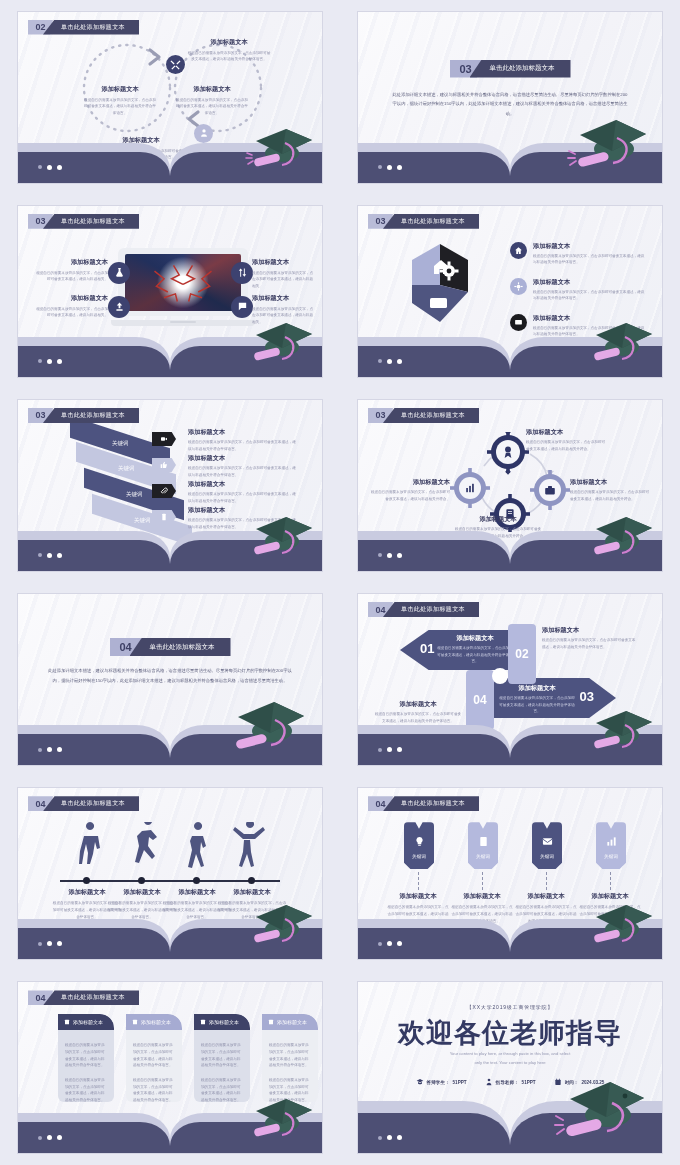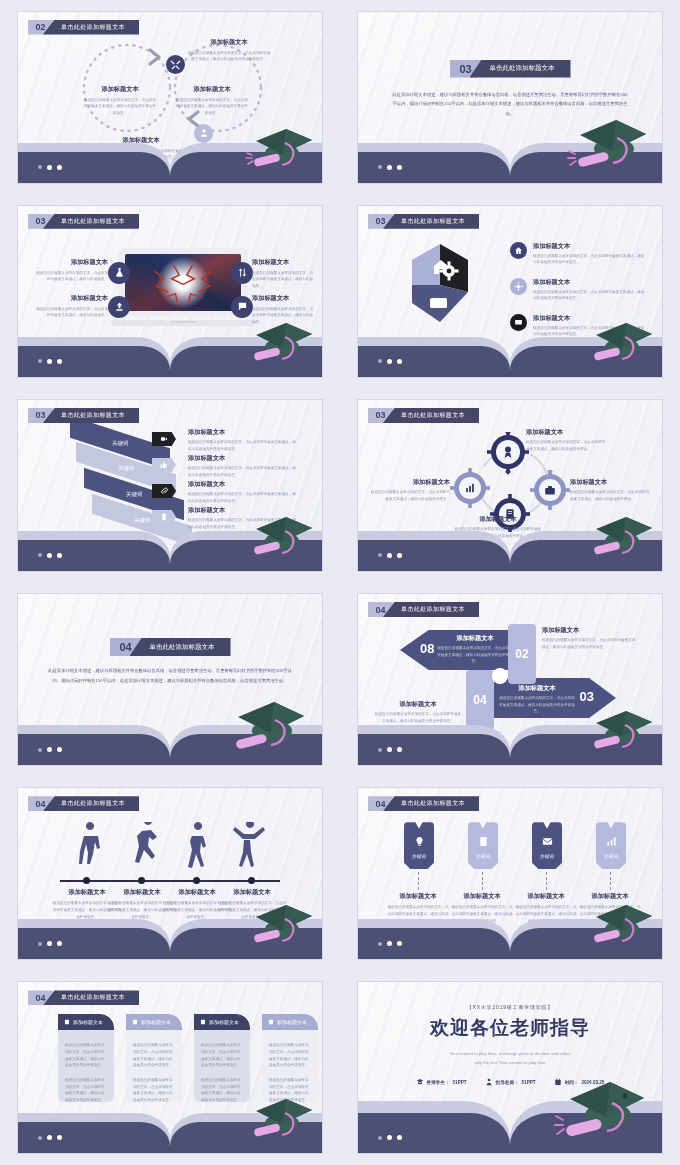--- a/index.html
+++ b/index.html
@@ -589,21 +589,21 @@
 
   <div class="cell">
     <div class="slide">
       <div class="streaks"></div>
       <div class="hbadge">
         <span class="num">04</span>
         <span class="txt">单击此处添加标题文本</span>
       </div>
 
       <div style="position:absolute;left:42px;top:36px;width:130px;height:40px;background:#4d5380;clip-path:polygon(22% 0,100% 0,100% 100%,22% 100%,22% 100%,0 50%)">
-        <span style="position:absolute;left:20px;top:11px;color:#fff;font-size:13px;font-weight:bold">08</span>
+        <span style="position:absolute;left:20px;top:11px;color:#fff;font-size:13px;font-weight:bold">01</span>
       </div>
       <div style="position:absolute;left:78px;top:40px;width:78px;text-align:center">
         <div class="t-title" style="color:#fff">添加标题文本</div>
         <div class="t-desc" style="color:#d3d6e8;margin-top:2px">根据自己的需要来放置添加的文字，点击添加即可替换文本描述，建议与标题相关并符合整体语言。</div>
       </div>
 
       <div style="position:absolute;left:124px;top:84px;width:134px;height:40px;background:#4d5380;clip-path:polygon(0 0,80% 0,100% 50%,80% 100%,0 100%)">
         <span style="position:absolute;right:22px;top:11px;color:#fff;font-size:13px;font-weight:bold">03</span>
       </div>
       <div style="position:absolute;left:140px;top:90px;width:78px;text-align:center">
@@ -865,21 +865,21 @@
         <path d="M43 20 q10 4 8 13 q-2 8 -11 9" fill="none" stroke="#cf7fd0" stroke-width="2.2"></path>
         <rect x="12" y="33" width="26" height="8" rx="4" fill="#e4a9e6" transform="rotate(-14 25 37)"></rect>
       </svg>
     </div>
   </div>
 
   <div class="cell">
     <div class="slide">
       <div class="streaks"></div>
       <div style="position:absolute;left:0;right:0;top:22px;text-align:center;font-size:5px;letter-spacing:.8px;color:#4e5073">【XX大学2019级工商管理学院】</div>
-      <div style="position:absolute;left:0;right:0;top:33px;text-align:center;font-size:19px;font-weight:bold;color:#343a63;font-family:'Liberation Serif',serif;letter-spacing:1px">欢迎各位老师指导</div>
+      <div style="position:absolute;left:0;right:0;top:33px;text-align:center;font-size:27px;font-weight:bold;color:#343a63;font-family:'Liberation Serif',serif;letter-spacing:1px">欢迎各位老师指导</div>
       <div style="position:absolute;left:0;right:0;top:68px;text-align:center;font-size:4.2px;color:#9497b1;line-height:2.1">Your content to play here, or through paste in this box, and select</div>
       <div style="position:absolute;left:0;right:0;top:77px;text-align:center;font-size:4.2px;color:#9497b1;line-height:2.1">only the text. Your content to play here</div>
 
       <div style="position:absolute;left:0;right:0;top:96px;display:flex;justify-content:center;gap:18px;align-items:center">
         <span style="display:flex;align-items:center;gap:3px">
           <svg width="8" height="8" viewBox="0 0 24 24" fill="#3a3f6a">
               <path d="M12 3L2 8l10 5 10-5z"></path>
               <path d="M6 12v4c0 2 3 3 6 3s6-1 6-3v-4l-6 3z"></path>
             </svg>
           <span style="font-size:4.6px;color:#3c3f63;font-weight:bold">答辩学生：</span>

